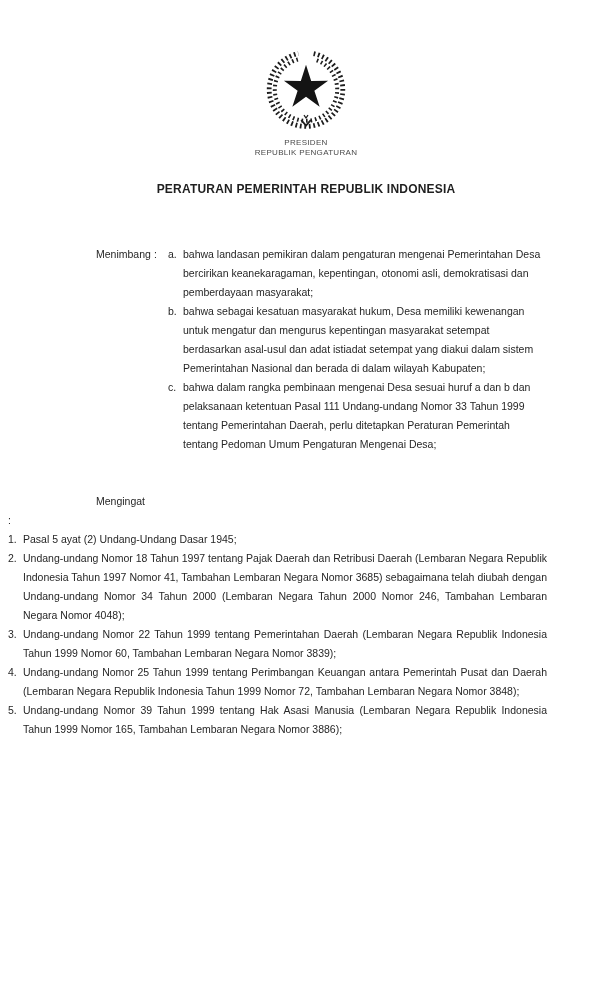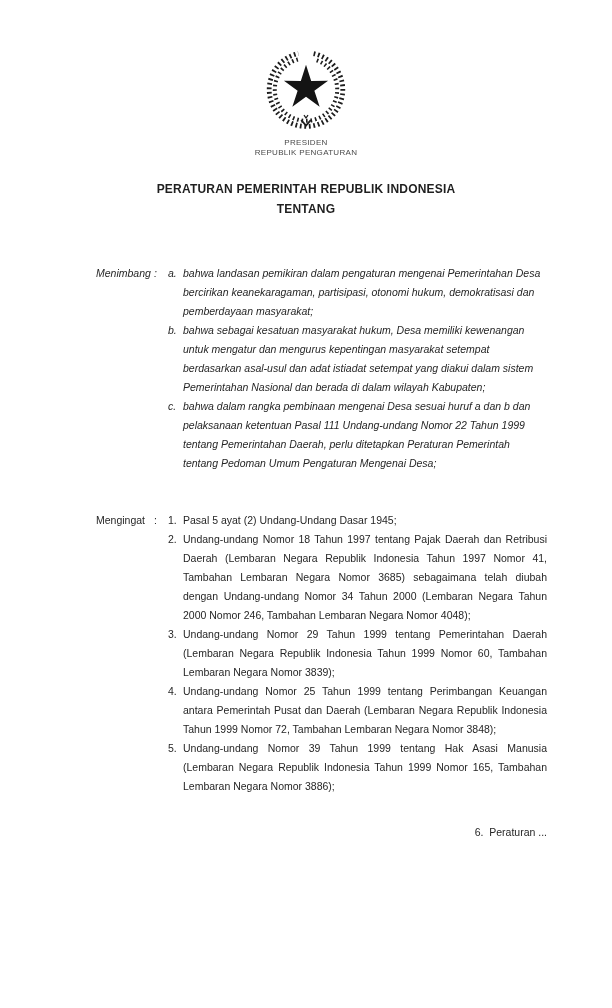--- a/index.html
+++ b/index.html
@@ -48,22 +48,22 @@
   }
 
   
   .section {
     display:flex;
     align-items:flex-start;
     font-size:10.5px;
     line-height:19px;
     padding-right:57px;
   }
-  .section.menimbang { margin-top:45px;font-style:italic; }
-  .section.mengingat { margin-top:38px; }
+  .section.menimbang { margin-top:45px; }
+  .section.mengingat { margin-top:38px;flex-direction:column; }
 
   .sec-label { width:58px; margin-left:88px; flex:none; }
   .sec-colon { width:14px; flex:none; text-align:left; }
   .sec-items { flex:1; }
 
   .item { display:flex; align-items:flex-start; }
   .item-marker { width:15px; flex:none; }
   .item-text { flex:1; }
   .menimbang .item-text { text-align:left; }
   .mengingat .item-text { text-align:justify; text-align-last:left; }
@@ -96,65 +96,63 @@
       <path d="M 57.5 94 L 60 97.5 L 62.5 94" fill="none" stroke="#1d1d1d" stroke-width="1.6"></path>
     </svg>
     <div class="seal-caption">
       <div>PRESIDEN</div>
       <div>REPUBLIK PENGATURAN</div>
     </div>
   </div>
 
   <div class="title-block">
     <div>PERATURAN PEMERINTAH REPUBLIK INDONESIA</div>
-    <div>TENTANG</div>
   </div>
 
 
   <div class="section menimbang">
     <div class="sec-label">Menimbang</div>
     <div class="sec-colon">:</div>
     <div class="sec-items">
       <div class="item">
         <div class="item-marker">a.</div>
-        <div class="item-text">bahwa landasan pemikiran dalam pengaturan mengenai Pemerintahan Desa bercirikan keanekaragaman, partisipasi, otonomi hukum, demokratisasi dan pemberdayaan masyarakat;</div>
+        <div class="item-text">bahwa landasan pemikiran dalam pengaturan mengenai Pemerintahan Desa bercirikan keanekaragaman, kepentingan, otonomi asli, demokratisasi dan pemberdayaan masyarakat;</div>
       </div>
       <div class="item">
         <div class="item-marker">b.</div>
         <div class="item-text">bahwa sebagai kesatuan masyarakat hukum, Desa memiliki kewenangan untuk mengatur dan mengurus kepentingan masyarakat setempat berdasarkan asal-usul dan adat istiadat setempat yang diakui dalam sistem Pemerintahan Nasional dan berada di dalam wilayah Kabupaten;</div>
       </div>
       <div class="item">
         <div class="item-marker">c.</div>
-        <div class="item-text">bahwa dalam rangka pembinaan mengenai Desa sesuai huruf a dan b dan pelaksanaan ketentuan Pasal 111 Undang-undang Nomor 22 Tahun 1999 tentang Pemerintahan Daerah, perlu ditetapkan Peraturan Pemerintah tentang Pedoman Umum Pengaturan Mengenai Desa;</div>
+        <div class="item-text">bahwa dalam rangka pembinaan mengenai Desa sesuai huruf a dan b dan pelaksanaan ketentuan Pasal 111 Undang-undang Nomor 33 Tahun 1999 tentang Pemerintahan Daerah, perlu ditetapkan Peraturan Pemerintah tentang Pedoman Umum Pengaturan Mengenai Desa;</div>
       </div>
     </div>
   </div>
 
   <div class="section mengingat">
     <div class="sec-label">Mengingat</div>
     <div class="sec-colon">:</div>
     <div class="sec-items">
       <div class="item">
         <div class="item-marker">1.</div>
         <div class="item-text">Pasal 5 ayat (2) Undang-Undang Dasar 1945;</div>
       </div>
       <div class="item">
         <div class="item-marker">2.</div>
         <div class="item-text">Undang-undang Nomor 18 Tahun 1997 tentang Pajak Daerah dan Retribusi Daerah (Lembaran Negara Republik Indonesia Tahun 1997 Nomor 41, Tambahan Lembaran Negara Nomor 3685) sebagaimana telah diubah dengan Undang-undang Nomor 34 Tahun 2000 (Lembaran Negara Tahun 2000 Nomor 246, Tambahan Lembaran Negara Nomor 4048);</div>
       </div>
       <div class="item">
         <div class="item-marker">3.</div>
-        <div class="item-text">Undang-undang Nomor 29 Tahun 1999 tentang Pemerintahan Daerah (Lembaran Negara Republik Indonesia Tahun 1999 Nomor 60, Tambahan Lembaran Negara Nomor 3839);</div>
+        <div class="item-text">Undang-undang Nomor 22 Tahun 1999 tentang Pemerintahan Daerah (Lembaran Negara Republik Indonesia Tahun 1999 Nomor 60, Tambahan Lembaran Negara Nomor 3839);</div>
       </div>
       <div class="item">
         <div class="item-marker">4.</div>
         <div class="item-text">Undang-undang Nomor 25 Tahun 1999 tentang Perimbangan Keuangan antara Pemerintah Pusat dan Daerah (Lembaran Negara Republik Indonesia Tahun 1999 Nomor 72, Tambahan Lembaran Negara Nomor 3848);</div>
       </div>
       <div class="item">
         <div class="item-marker">5.</div>
         <div class="item-text">Undang-undang Nomor 39 Tahun 1999 tentang Hak Asasi Manusia (Lembaran Negara Republik Indonesia Tahun 1999 Nomor 165, Tambahan Lembaran Negara Nomor 3886);</div>
       </div>
     </div>
   </div>
 
-  <div class="catchword">6.  Peraturan ...</div>
 
 </div>
 
 </body></html>

